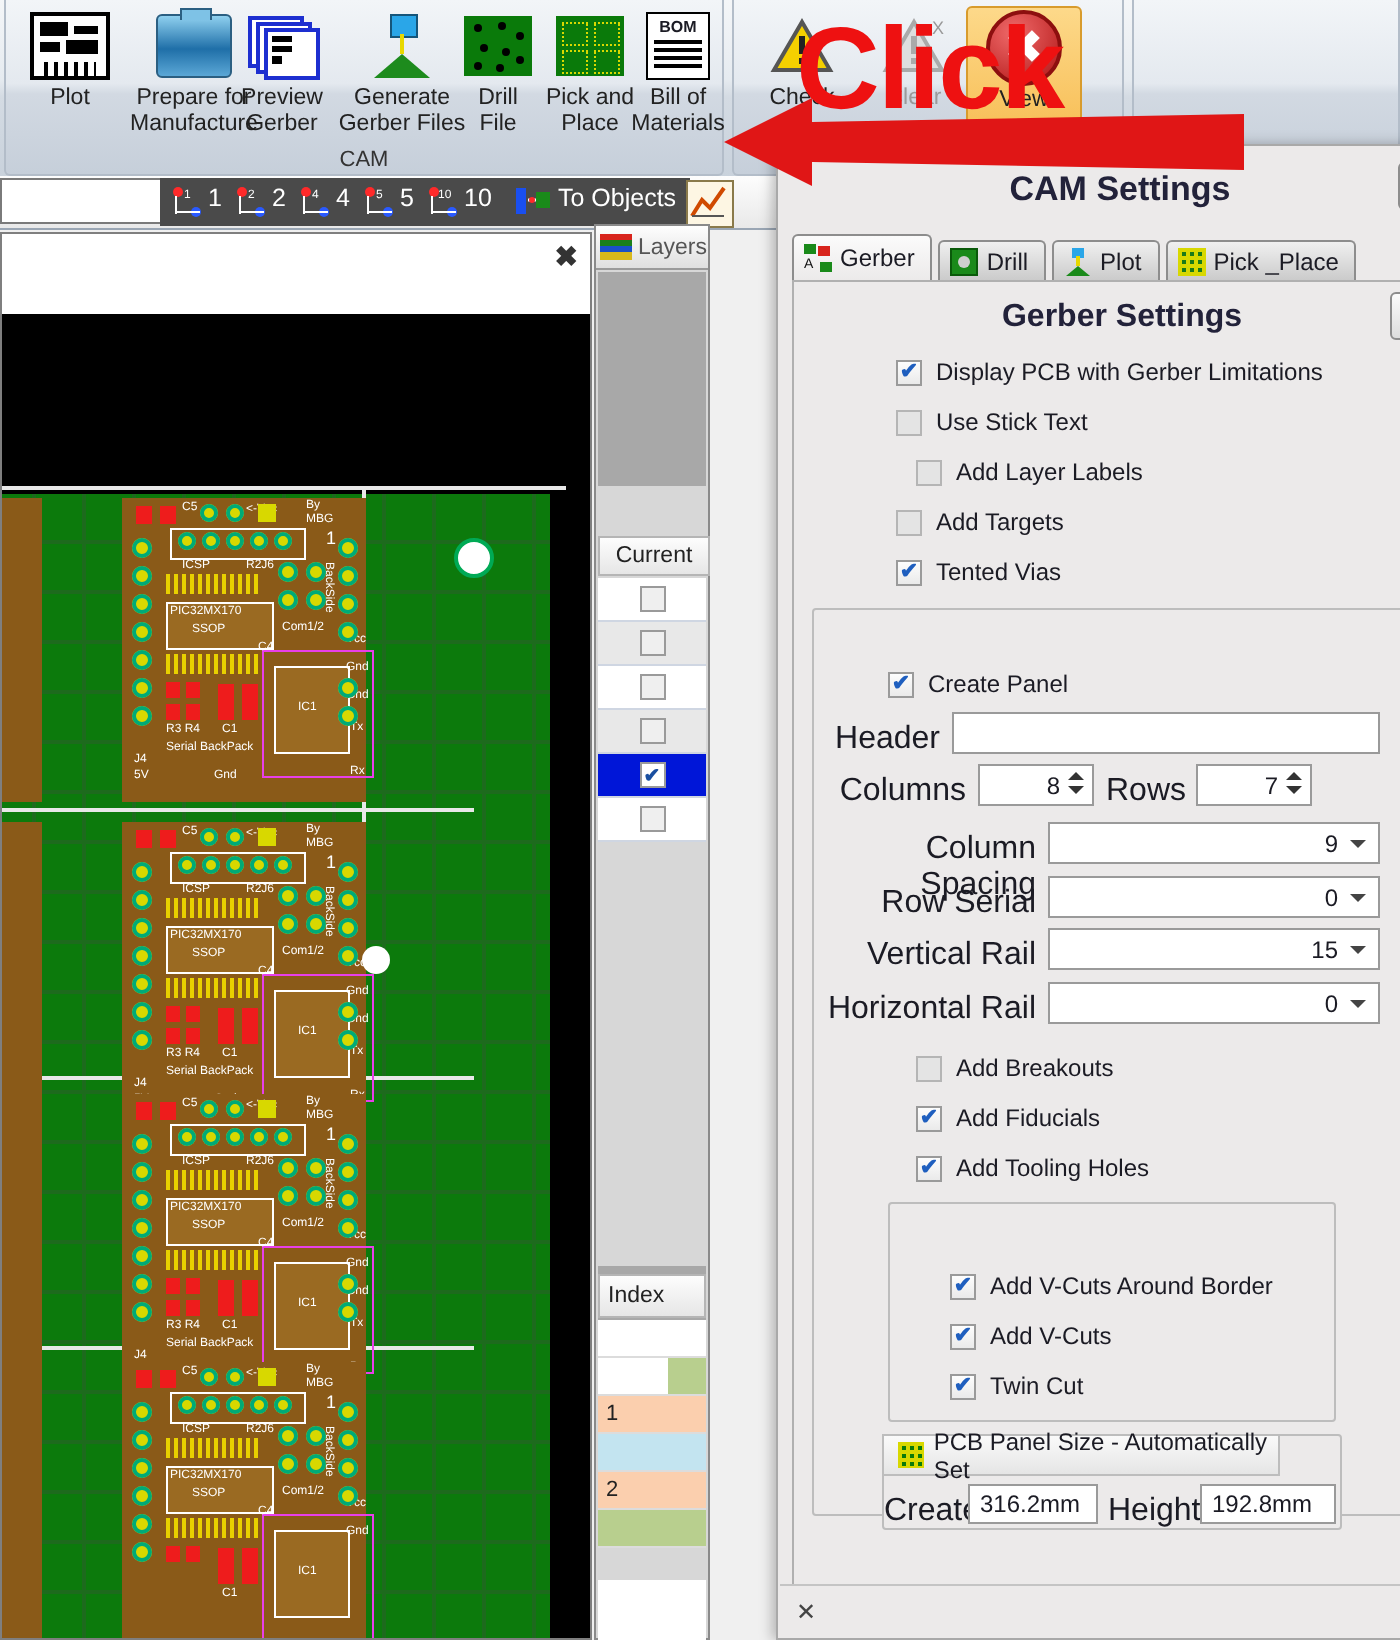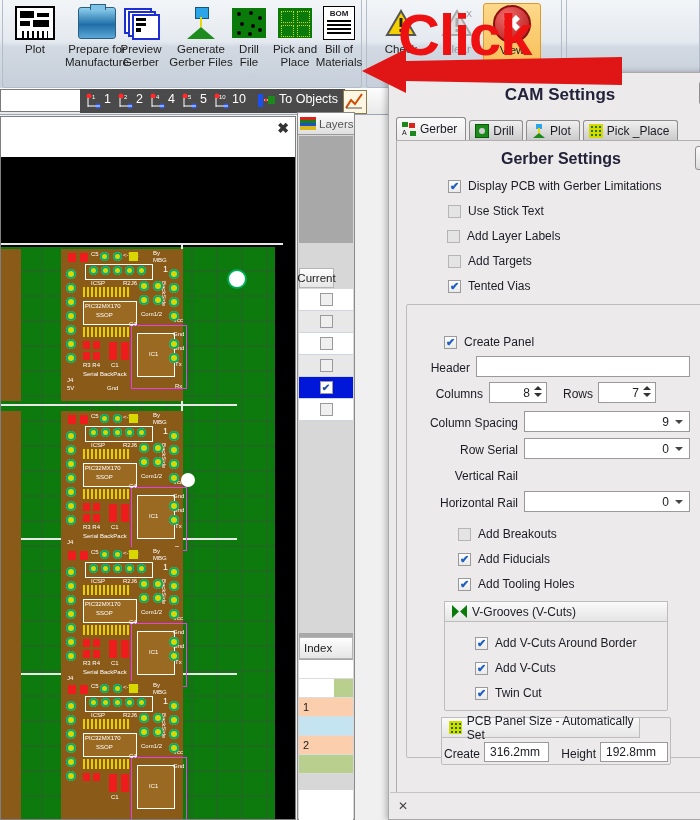--- a/index.html
+++ b/index.html
@@ -62,21 +62,21 @@
   .goldpin{position:absolute;background:#e0c000;}
   .magenta{position:absolute;border:1px solid #e83fe8;}
 
   
   #layerpanel{left:297px;top:112px;width:58px;height:708px;background:#d7d7d7;border:1px solid #8a8a8a;box-sizing:border-box;}
   #lp-header{position:absolute;left:0;top:0;width:100%;height:22px;
     background:linear-gradient(to bottom,#fefefe,#dfdfdf);border-bottom:1px solid #9a9a9a;
     display:flex;align-items:center;padding-left:2px;box-sizing:border-box;}
   #lp-header .tx{font-size:11.5px;color:#555;}
   #lp-gray{position:absolute;left:1px;top:23px;width:54px;height:107px;background:#a8a8a8;}
-  #lp-curhdr{position:absolute;left:1px;top:155px;width:35px;height:20px;
+  #lp-curhdr{position:absolute;left:1px;top:155px;width:56px;height:20px;
     background:linear-gradient(to bottom,#fdfdfd,#e6e6e6);border:1px solid #b5b5b5;box-sizing:border-box;
     display:flex;align-items:center;justify-content:center;font-size:11.5px;color:#222;}
   .lrow{position:absolute;left:1px;width:54px;height:22px;box-sizing:border-box;
     border-bottom:1px solid #cfd6e2;display:flex;align-items:center;justify-content:center;}
   .lrow .cb{width:13px;height:13px;background:#efefef;border:1px solid #9a9a9a;
     display:flex;align-items:center;justify-content:center;font-size:10px;color:#1a4fa0;box-sizing:border-box;}
   .lrow.sel{background:#0016d8;}
   .lrow.sel .cb{background:#fff;}
 
   #ix-gray{position:absolute;left:1px;top:520px;width:54px;height:100px;background:#a8a8a8;}
@@ -121,21 +121,21 @@
     background:linear-gradient(to bottom,#fdfdfd,#eaeaea);
     display:flex;align-items:center;justify-content:center;}
   .chk .bx.off{background:#e4e4e4;border-color:#b5b5b5;}
   .chk .bx .tick{color:#1f5fbf;font-size:11px;line-height:11px;font-weight:bold;}
 
   .gbox{position:absolute;background:#eceaea;border:1px solid #bdbdbd;box-sizing:border-box;border-radius:2px;}
   .gbox-hdr{position:absolute;left:-1px;top:-1px;height:21px;
     background:linear-gradient(to bottom,#fafafa,#e5e5e5);border:1px solid #bdbdbd;box-sizing:border-box;
     display:flex;align-items:center;gap:5px;padding-left:7px;font-size:12px;color:#1b1b24;}
 
-  .lbl{position:absolute;font-size:12px;color:#1b1b24;text-align:right;}
+  .lbl{position:absolute;font-size:16px;color:#1b1b24;text-align:right;}
   .txtin{position:absolute;background:#fff;border:1px solid #9a9a9a;box-sizing:border-box;
     font-size:12px;color:#1b1b24;display:flex;align-items:center;padding:0 5px;}
   .numin{position:absolute;background:#fff;border:1px solid #9a9a9a;box-sizing:border-box;
     font-size:12px;color:#1b1b24;display:flex;align-items:center;justify-content:flex-end;padding-right:16px;}
   .spin{position:absolute;right:3px;top:3px;width:9px;height:14px;}
   .spin i{display:block;width:0;height:0;border-left:4px solid transparent;border-right:4px solid transparent;}
   .spin i.up{border-bottom:4px solid #333;margin-bottom:3px;}
   .spin i.dn{border-top:4px solid #333;}
   .combo{position:absolute;background:#fff;border:1px solid #9a9a9a;box-sizing:border-box;
     font-size:12px;color:#1b1b24;display:flex;align-items:center;justify-content:flex-end;padding-right:20px;}
@@ -262,20 +262,21 @@
           <div style="position:absolute;left:3px;top:3px;width:11px;height:10px;background:#0a7a0a;border:1px dotted #d8d800;"></div>
           <div style="position:absolute;left:19px;top:3px;width:11px;height:10px;background:#0a7a0a;border:1px dotted #d8d800;"></div>
           <div style="position:absolute;left:3px;top:17px;width:11px;height:10px;background:#0a7a0a;border:1px dotted #d8d800;"></div>
           <div style="position:absolute;left:19px;top:17px;width:11px;height:10px;background:#0a7a0a;border:1px dotted #d8d800;"></div>
         </div>
       </div>
       <div class="lb">Pick and
 Place</div>
     </div>
 
+    <div class="rg-title">CAM</div>
   </div>
 
   <div class="rgroup" id="group-check">
     <div class="rbtn" style="left:6px">
       <div class="ic">
         <svg class="ico-warn" viewBox="0 0 32 28">
             <polygon points="16,2 30,26 2,26" fill="#f5d000" stroke="#555" stroke-width="2"></polygon>
             <rect x="14.5" y="9" width="3" height="9" fill="#222"></rect>
             <rect x="14.5" y="20" width="3" height="3" fill="#222"></rect>
           </svg>
@@ -764,21 +765,21 @@
     <div class="chk" style="left:51px;top:38px">
       <span class="bx">
           <span class="tick">✔</span>
         </span>
       <span>Display PCB with Gerber Limitations</span>
     </div>
     <div class="chk" style="left:51px;top:63px">
       <span class="bx off"></span>
       <span>Use Stick Text</span>
     </div>
-    <div class="chk" style="left:50px;top:88px">
+    <div class="chk" style="left:61px;top:88px">
       <span class="bx off"></span>
       <span>Add Layer Labels</span>
     </div>
     <div class="chk" style="left:51px;top:113px">
       <span class="bx off"></span>
       <span>Add Targets</span>
     </div>
     <div class="chk" style="left:51px;top:138px">
       <span class="bx">
           <span class="tick">✔</span>
@@ -823,20 +824,24 @@
         <span class="ar"></span>
       </div>
 
       <div class="lbl" style="left:0;top:138px;width:111px">Row Serial</div>
       <div class="combo" style="left:117px;top:133px;width:166px;height:21px;">
         <span>0</span>
         <span class="ar"></span>
       </div>
 
       <div class="lbl" style="left:0;top:164px;width:111px">Vertical Rail</div>
+      <div class="combo" style="left:117px;top:159px;width:166px;height:21px;">
+        <span>15</span>
+        <span class="ar"></span>
+      </div>
 
       <div class="lbl" style="left:0;top:191px;width:111px">Horizontal Rail</div>
       <div class="combo" style="left:117px;top:186px;width:166px;height:21px;">
         <span>0</span>
         <span class="ar"></span>
       </div>
 
       <div class="chk" style="left:51px;top:222px">
         <span class="bx off"></span>
         <span>Add Breakouts</span>
@@ -848,29 +853,20 @@
         <span>Add Fiducials</span>
       </div>
       <div class="chk" style="left:51px;top:272px">
         <span class="bx">
             <span class="tick">✔</span>
           </span>
         <span>Add Tooling Holes</span>
       </div>
 
       <div class="gbox" style="left:37px;top:296px;width:224px;height:110px;">
-        <div class="gbox-hdr" style="width:224px;">
-          <span style="display:inline-block;width:15px;height:13px;">
-            <svg width="15" height="13" viewBox="0 0 15 13">
-                <polygon points="0,0 7,6.5 0,13" fill="#0a7a0a"></polygon>
-                <polygon points="15,0 8,6.5 15,13" fill="#0a7a0a"></polygon>
-              </svg>
-          </span>
-          <span>V-Grooves (V-Cuts)</span>
-        </div>
         <div class="chk" style="left:30px;top:34px">
           <span class="bx">
               <span class="tick">✔</span>
             </span>
           <span>Add V-Cuts Around Border</span>
         </div>
         <div class="chk" style="left:30px;top:59px">
           <span class="bx">
               <span class="tick">✔</span>
             </span>

